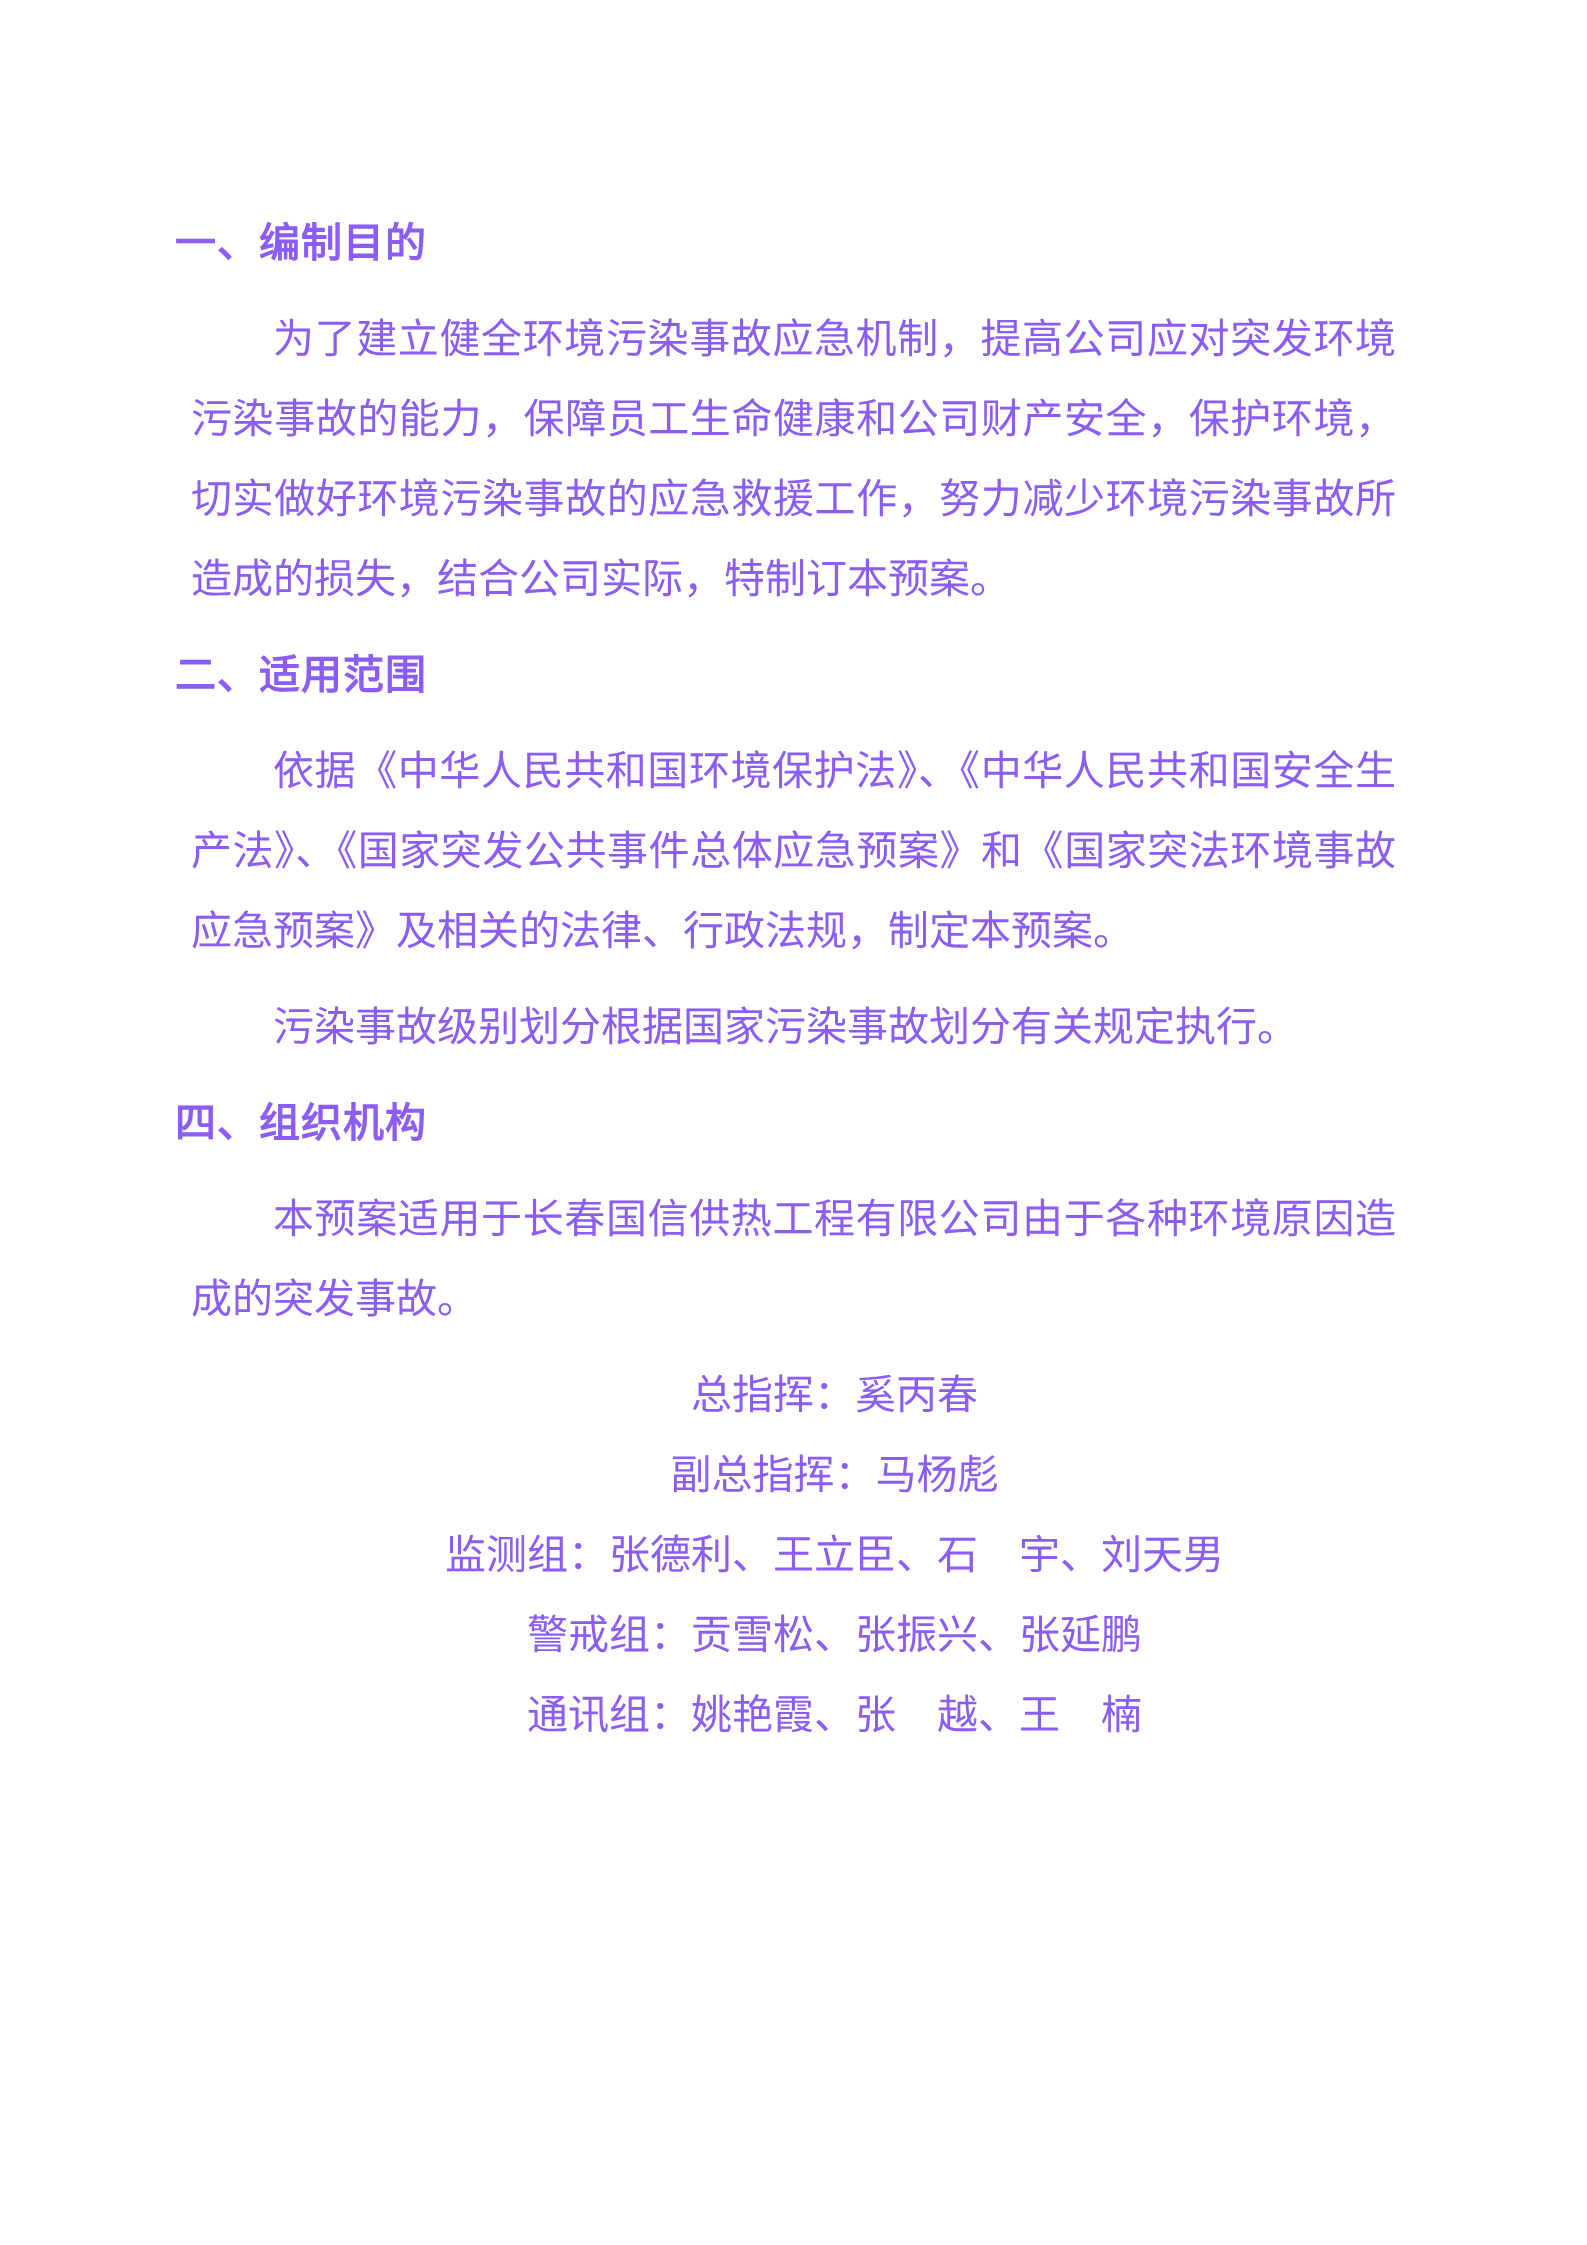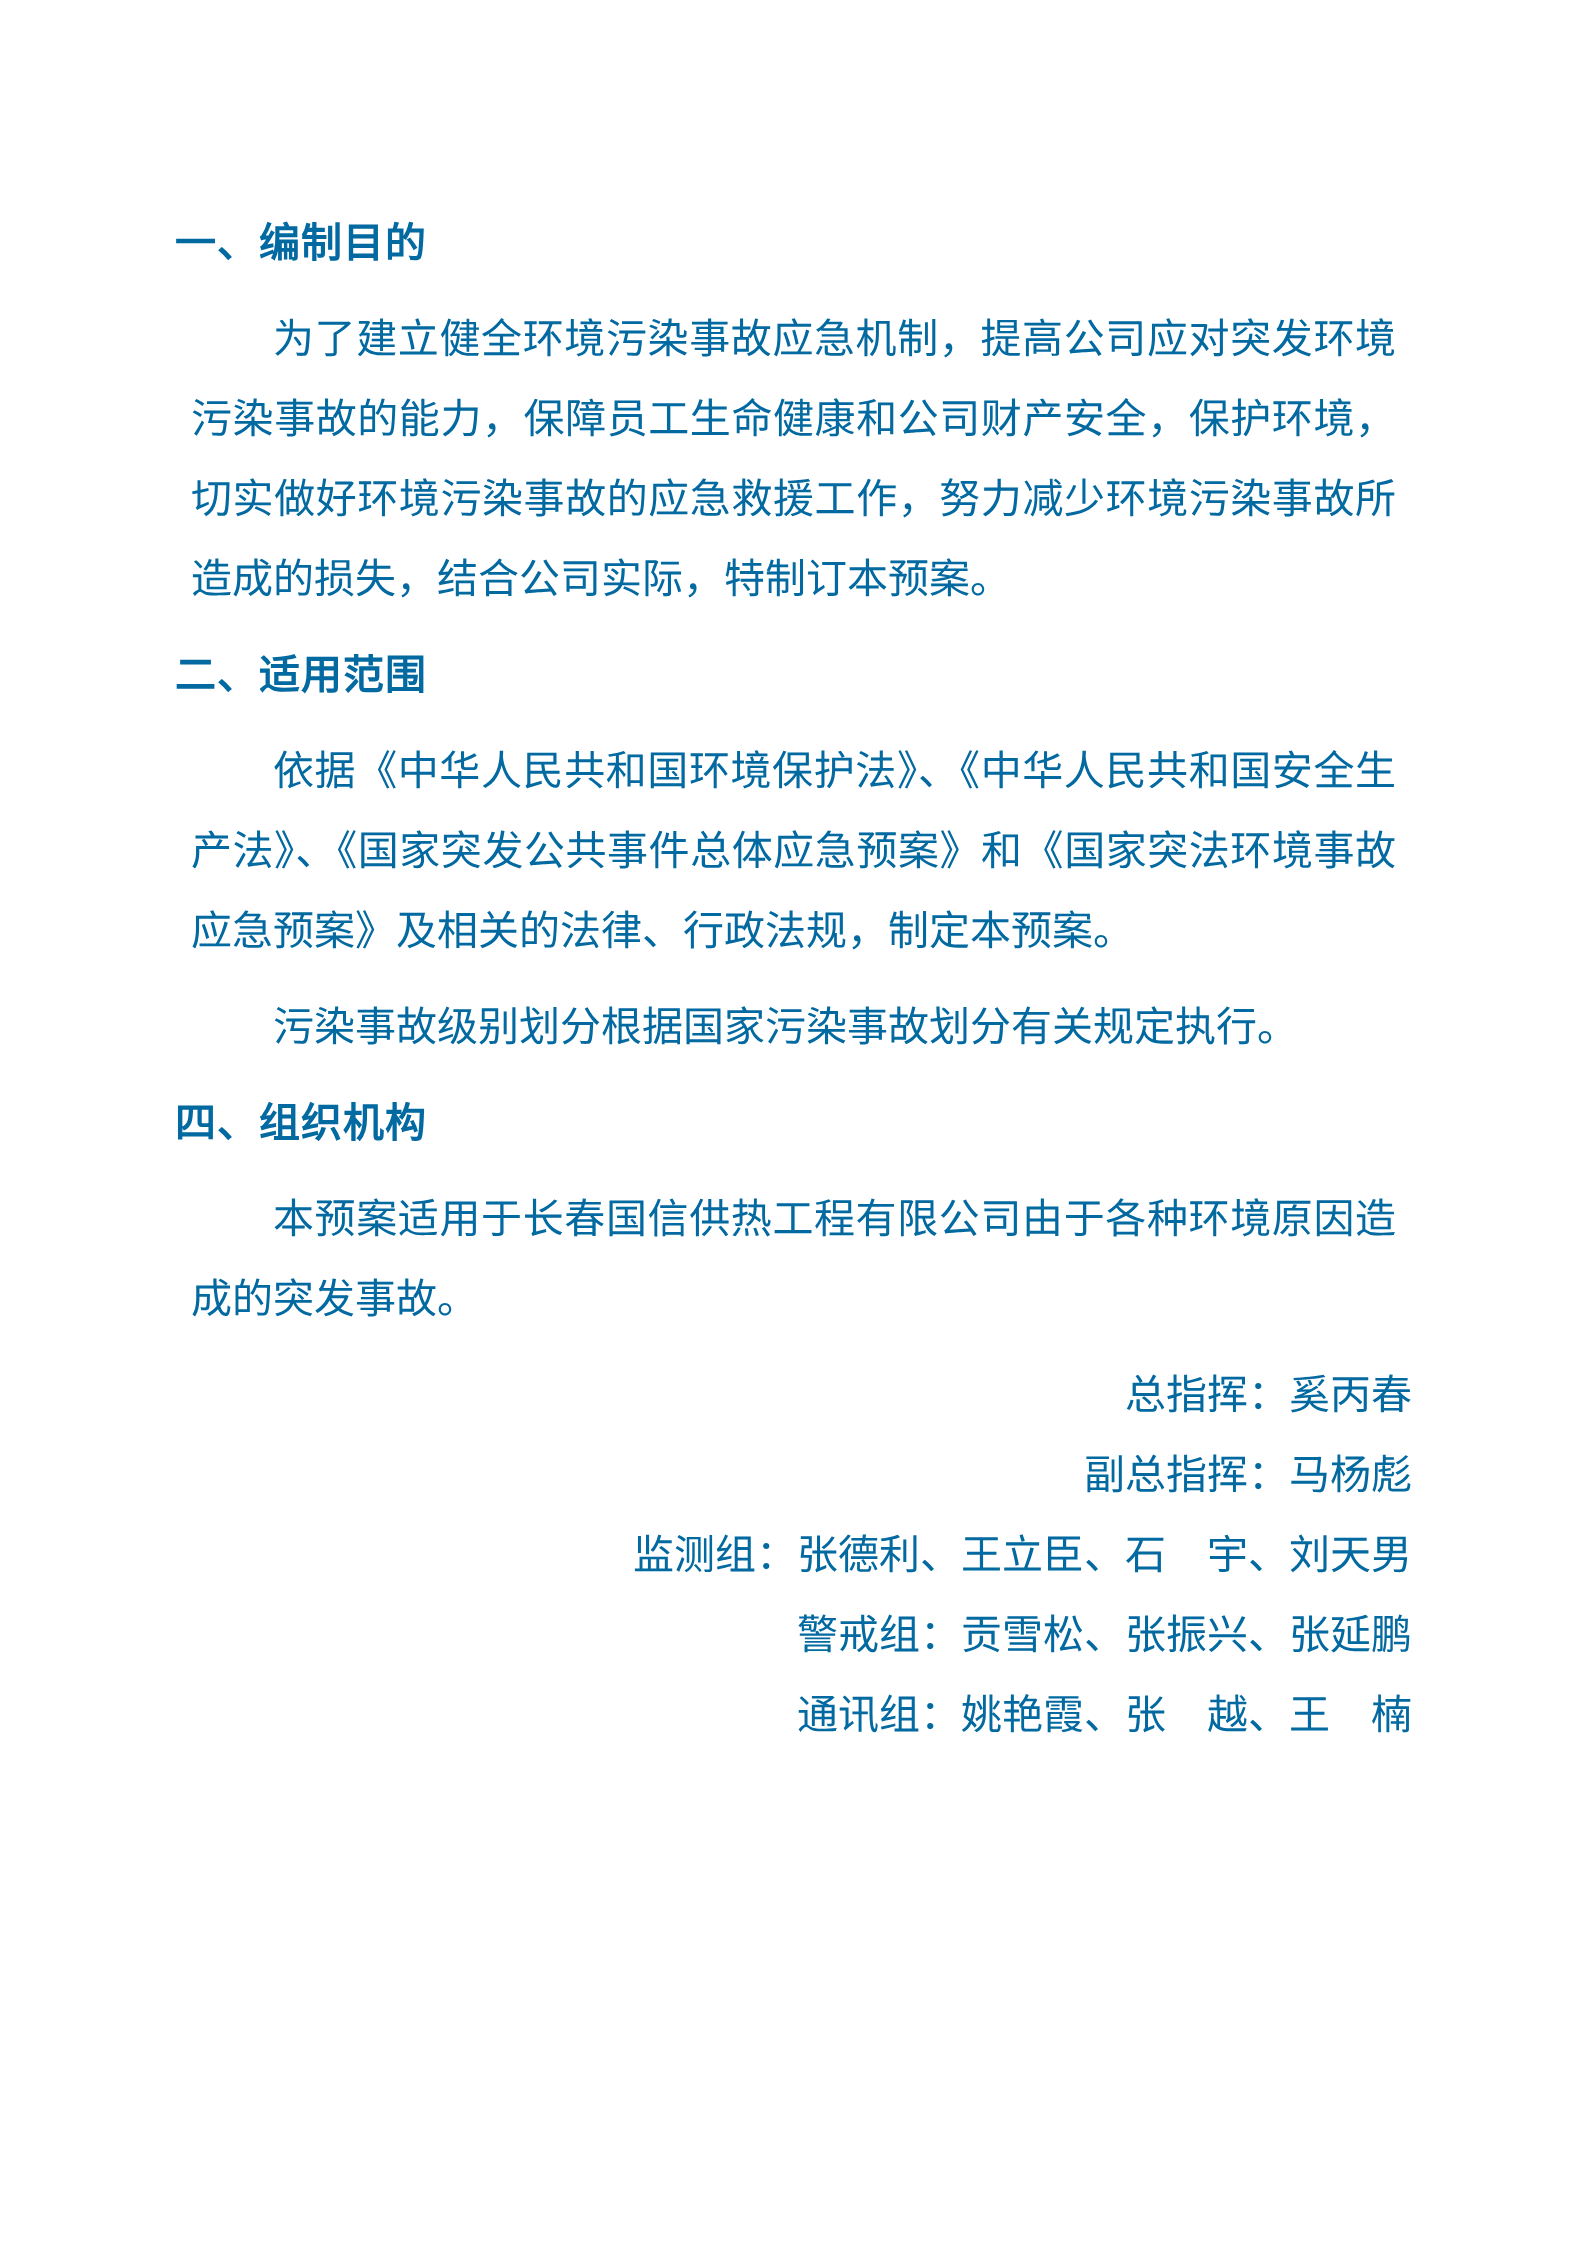--- a/index.html
+++ b/index.html
@@ -8,21 +8,21 @@
     background: #ffffff;
   }
   .page {
     position: relative;
     width: 1587px;
     height: 2245px;
     margin: 0 auto;
     background: #ffffff;
     box-sizing: border-box;
     padding: 203px 175px 0 175px;
-    color: #0369a1;
+    color: #8b5cf6;
     font-family: "DejaVu Serif", "Liberation Serif", serif;
     font-size: 41px;
     line-height: 80px;
     overflow: hidden;
   }
   .section { margin: 0; }
   .section + .section { margin-top: 7px; }
   .section-heading {
     margin: 0;
     font-size: 41px;
@@ -34,21 +34,21 @@
   .para {
     margin: 16px;
     text-indent: 2em;
     text-align: justify;
     letter-spacing: 0;
     font-weight: 400;
   }
   .role-line {
     margin: 0;
     padding-left: 2em;
-    text-align: right;
+    text-align: center;
     font-weight: 400;
     white-space: pre;
   }
 </style>
 </head>
 <body>
 
 <main class="page">
 
   <section class="section">

